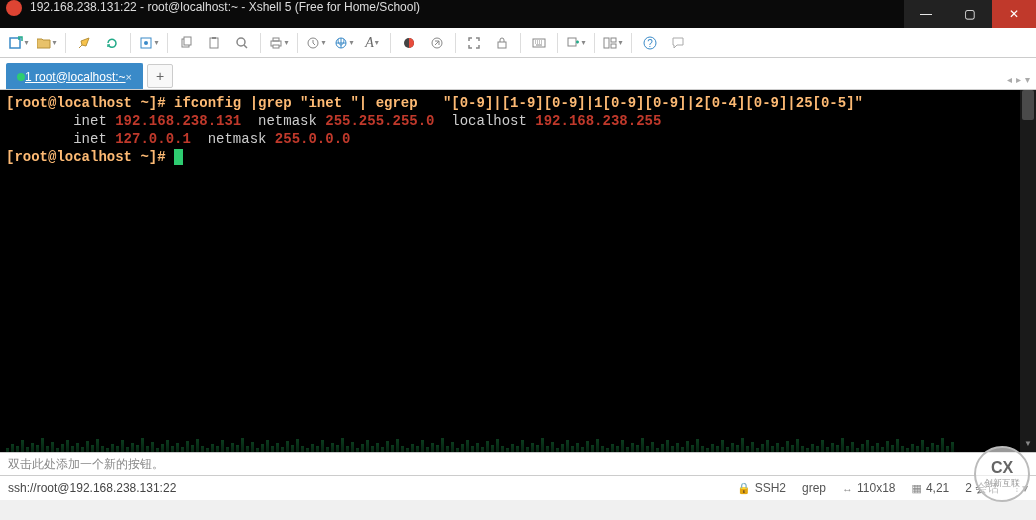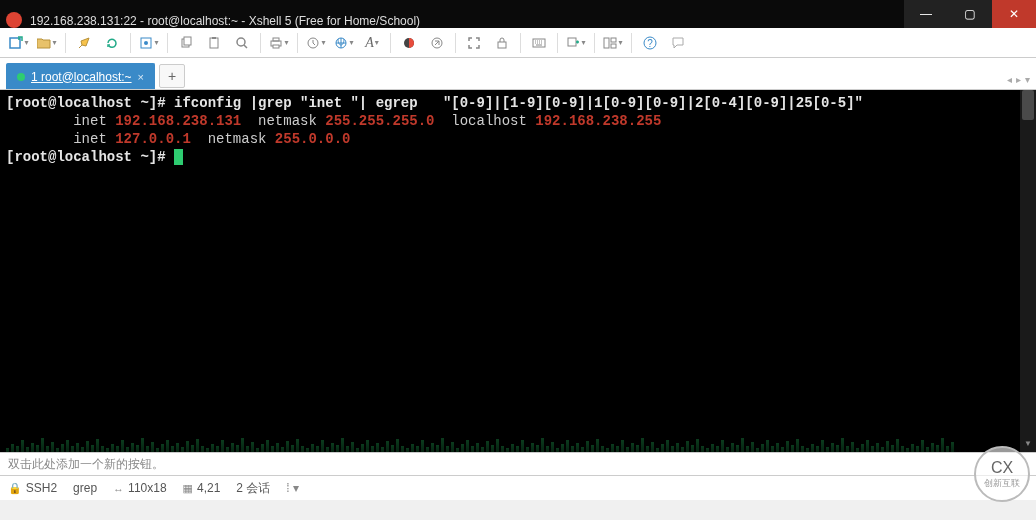--- a/index.html
+++ b/index.html
@@ -1,44 +1,44 @@
 <!DOCTYPE html>
 <html><head>
 <meta charset="utf-8">
 <style>
   * { box-sizing: border-box; margin: 0; padding: 0; }
   body { font-family: "Segoe UI", Tahoma, sans-serif; font-size: 12px; background: #f0f0f0; width: 1036px; height: 520px; overflow: hidden; position: relative; }
 
   
-  .titlebar { height: 28px; background: #0a0a0a; color: #fff; display: flex; align-items: flex-end; padding: 0 0 0 6px; }
+  .titlebar { height: 28px; background: #0a0a0a; color: #fff; display: flex; align-items: flex-start; padding: 0 0 0 6px; }
   .titlebar .app-icon { width: 16px; height: 16px; border-radius: 50%; background: #d43; margin-right: 8px; display:flex;align-items:center;justify-content:center; }
   .titlebar .title { flex: 1; font-size: 12px; color: #ddd; }
   .titlebar .win-btns { display: flex; height: 100%; }
   .titlebar .win-btn { width: 44px; display:flex; align-items:center; justify-content:center; color:#fff; }
   .titlebar .win-btn.close { background: #c0392b; }
   .titlebar .win-btn.min, .titlebar .win-btn.max { background: #222; }
 
   
   .toolbar { height: 30px; background: #fff; border-bottom: 1px solid #ccc; display:flex; align-items:center; padding: 0 6px; gap:2px; }
   .tb-btn { width: 26px; height: 24px; display:flex; align-items:center; justify-content:center; color:#555; border-radius:2px; }
   .tb-sep { width:1px; height:20px; background:#ddd; margin:0 3px; }
   .tb-drop::after { content:"▾"; font-size:8px; margin-left:1px; color:#888; }
 
   
   .tabbar { height: 32px; background: #fff; border-bottom: 1px solid #ccc; display:flex; align-items:flex-end; padding: 0 6px; position:relative; }
-  .tab { height: 26px; padding: 0 10px; display:flex; align-items:center; gap:6px; border:1px solid #3a8ac8; border-bottom:none; background:#3a8ac8; color:#fff; font-size:12px; border-radius:2px 2px 0 0; }
+  .tab { height: 26px; padding: 0 10px; display:flex; align-items:center; border:1px solid #3a8ac8; border-bottom:none; background:#3a8ac8; color:#fff; font-size:12px; border-radius:2px 2px 0 0; }
   .tab .dot { width:8px;height:8px;border-radius:50%;background:#2ecc71; }
   .tab .tab-close { font-size:11px; opacity:.8; }
   .tab-add { width:26px;height:24px;margin-left:4px;display:flex;align-items:center;justify-content:center;border:1px solid #ccc;background:#f8f8f8;font-size:14px;color:#666;border-radius:2px; margin-bottom:1px;}
   .tab-nav-right { position:absolute; right:6px; bottom:4px; display:flex; gap:4px; color:#aaa; font-size:10px; }
 
   
   .terminal-wrap { position:relative; }
   .terminal { background:#000; color:#ccc; font-family: Consolas, "Courier New", monospace; font-size:14px; line-height:18px; padding:4px 6px; height:362px; overflow:hidden; white-space:pre; position:relative; }
-  .terminal .white { color:#e5e5e5; font-weight:bold; }
+  .terminal .white { color:#fdba74; font-weight:bold; }
   .terminal .red { color:#c0392b; font-weight:bold; }
   .cursor { display:inline-block; width:9px; height:16px; background:#2ecc71; vertical-align:text-bottom; }
   .scrollbar { position:absolute; right:0; top:0; bottom:0; width:16px; background:#1a1a1a; }
   .scrollbar .thumb { position:absolute; top:0; left:2px; right:2px; height:30px; background:#4a4a4a; border-radius:2px; }
   .scrollbar .arrow { position:absolute; left:0; right:0; height:16px; text-align:center; color:#888; font-size:8px; line-height:16px; }
   .scrollbar .arrow.up { top:0; }
   .scrollbar .arrow.down { bottom:0; }
   .eq-bar { position:absolute; left:0; right:16px; bottom:0; height:40px; pointer-events:none; display:flex; align-items:flex-end; gap:2px; padding:0 6px; opacity:.35; }
   .eq-bar span { width:3px; background:linear-gradient(#2a5,#163); }
 
@@ -46,21 +46,21 @@
   .button-add-bar { height:24px; background:#fff; border-top:1px solid #ccc; border-bottom:1px solid #ccc; color:#888; font-size:12px; padding:0 8px; display:flex; align-items:center; }
 
   
   .statusbar { height:24px; background:#fff; color:#444; font-size:12px; display:flex; align-items:center; padding:0 8px; gap:16px; }
   .statusbar .left { flex:1; }
   .statusbar .item { display:flex; align-items:center; gap:4px; color:#555; }
   .statusbar .icon { color:#888; font-size:11px; }
 
   
   .watermark { position:absolute; right:6px; bottom:18px; width:56px; height:56px; border-radius:50%; border:2px solid #bbb; display:flex; align-items:center; justify-content:center; flex-direction:column; color:#999; font-size:9px; background:rgba(255,255,255,.6); }
-  .watermark .big { font-size:16px; font-weight:normal; color:#666; }
+  .watermark .big { font-size:16px; font-weight:bold; color:#666; }
 </style>
 </head>
 <body>
 
 <div class="titlebar">
   <span class="app-icon"></span>
   <span class="title">192.168.238.131:22 - root@localhost:~ - Xshell 5 (Free for Home/School)</span>
   <div class="win-btns">
     <div class="win-btn min">—</div>
     <div class="win-btn max">▢</div>
@@ -420,20 +420,21 @@
       <span style="height: 6px;"></span>
       <span style="height: 10px;"></span>
     </div>
 </div>
 
 <div class="button-add-bar">
   <span>双击此处添加一个新的按钮。</span>
 </div>
 
 <div class="statusbar">
+  <span class="left">ssh://root@192.168.238.131:22</span>
   <span class="item">
       <span class="icon">🔒</span>
       <span>SSH2</span>
     </span>
   <span class="item">grep</span>
   <span class="item">
       <span class="icon">↔</span>
       <span>110x18</span>
     </span>
   <span class="item">

